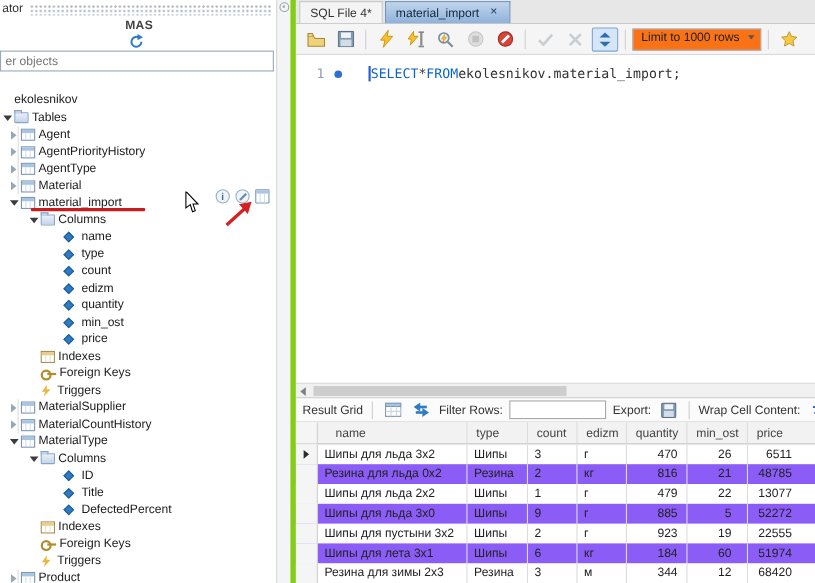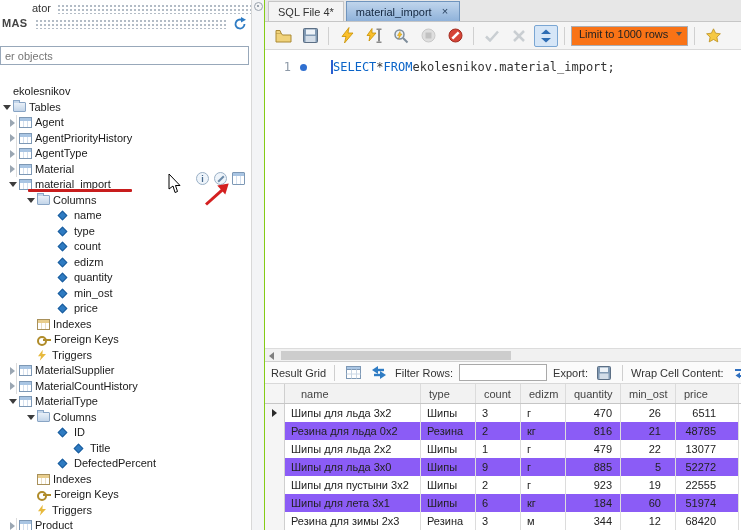--- a/index.html
+++ b/index.html
@@ -3,23 +3,23 @@
 <meta charset="utf-8">
 <style>
   * { box-sizing: border-box; margin: 0; padding: 0; }
   body { background:#888; }
   .app{position:relative;width:741px;height:530px;background:#fff;overflow:hidden;
        font-family:"Liberation Sans","DejaVu Sans",sans-serif;font-size:11px;color:#222;}
 
   
   .nav{position:absolute;left:0;top:0;width:251px;height:530px;background:#fff;}
   .dots{background-image:radial-gradient(#b3bcc6 1px, transparent 1.2px);background-size:4px 4px;}
-  .hdr1{position:absolute;left:0;top:0;width:251px;height:16px;display:flex;align-items:center;margin-left:30px;}
+  .hdr1{position:absolute;left:0;top:0;width:251px;height:16px;display:flex;align-items:center;}
   .hdr1 .grip{flex:1;height:10px;margin:2px 4px 0 6px;}
-  .hdr2{position:absolute;left:0;top:17px;width:251px;height:18px;display:flex;}
+  .hdr2{position:absolute;left:0;top:17px;width:251px;height:18px;display:flex;align-items:center;flex-direction:column;}
   .hdr2 .grip{flex:1;height:10px;margin:2px 6px 0 8px;}
   .panel-title{color:#333;padding-left:2px;}
   .schemas-title{color:#444;font-weight:bold;padding-left:2px;letter-spacing:.3px;}
   .filter-box{position:absolute;left:0;top:46px;width:249px;height:19px;border:1px solid #98a8ba;
               background:#fff;color:#8a8a8a;font-size:11px;padding:0 4px;font-family:inherit;}
   .i-refresh{width:14px;height:14px;flex:none;margin-right:4px;}
 
   
   .tree{position:absolute;left:0;top:84px;width:251px;}
   .tr{display:flex;align-items:center;height:15.5px;line-height:15.5px;white-space:nowrap;cursor:default;}
@@ -56,21 +56,21 @@
   .arrow{position:absolute;left:206px;top:203px;width:22px;height:3px;background:#d42020;transform:rotate(-42deg);transform-origin:left center;}
   .arrow::after{content:"";position:absolute;right:-9px;top:-5px;border-left:10px solid #d42020;border-top:6.5px solid transparent;border-bottom:6.5px solid transparent;}
   .cursor{position:absolute;left:168px;top:174px;}
 
   
   .split{position:absolute;left:251px;top:0;width:13px;height:530px;background:#f3f4f6;border-left:1px solid #d8d8d8;}
   .split .opt{position:absolute;left:2px;top:2px;width:9px;height:9px;border:1.5px solid #9aa3ad;border-radius:50%;}
   .split .opt::before{content:"";position:absolute;left:2px;top:2px;width:2px;height:2px;background:#9aa3ad;}
 
   
-  .rp{position:absolute;left:264px;top:0;width:477px;height:530px;border-left:1px solid #84cc16;background:#fff;}
+  .rp{position:absolute;left:264px;top:0;width:477px;height:530px;border-left:5px solid #84cc16;background:#fff;}
   .tabbar{position:absolute;left:0;top:0;width:477px;height:22px;background:#e7e7e7;border-bottom:1px solid #c6c6c6;display:flex;align-items:flex-end;padding-left:3px;}
   .tab{height:20px;display:flex;align-items:center;padding:0 9px;border:1px solid #c6c6c6;border-bottom:none;margin-right:2px;background:#f4f4f4;color:#333;}
   .tab.active{background:linear-gradient(#c0d5ec,#8fb2da);border-color:#6f94bd;color:#13263f;}
   .tab .x{margin-left:8px;color:#27405f;font-size:11px;line-height:11px;padding:0 2px;cursor:default;}
 
   .toolbar{position:absolute;left:0;top:22px;width:477px;height:28px;background:#f5f5f5;border-bottom:1px solid #d9d9d9;
            display:flex;align-items:center;gap:3px;padding-left:6px;}
   .tbtn{width:24px;height:22px;display:flex;align-items:center;justify-content:center;border-radius:2px;flex:none;}
   .tbtn.disabled{opacity:.5;}
   .tbtn.pressed{background:#d6e6f7;border:1px solid #7aa6d3;}
@@ -232,21 +232,21 @@
       </div>
       <div class="tr" style="padding-left:26px">
         <span class="exp e"></span>
         <span class="ic i-folder"></span>
         <span class="tl">Columns</span>
       </div>
       <div class="tr" style="padding-left:56px">
         <span class="i-col"></span>
         <span class="tl">ID</span>
       </div>
-      <div class="tr" style="padding-left:72px">
+      <div class="tr" style="padding-left:56px">
         <span class="i-col"></span>
         <span class="tl">Title</span>
       </div>
       <div class="tr" style="padding-left:56px">
         <span class="i-col"></span>
         <span class="tl">DefectedPercent</span>
       </div>
       <div class="tr" style="padding-left:26px">
         <span class="exp n"></span>
         <span class="ic i-idx"></span>

